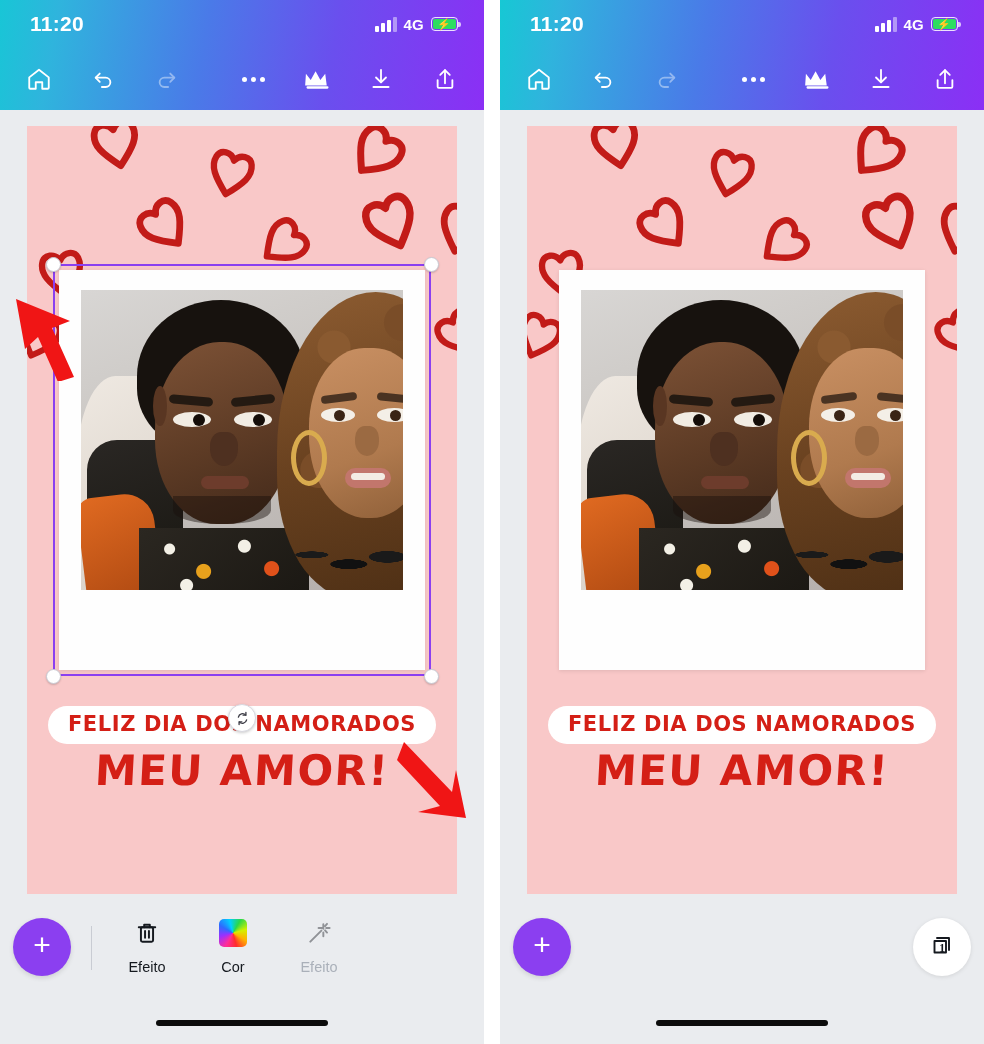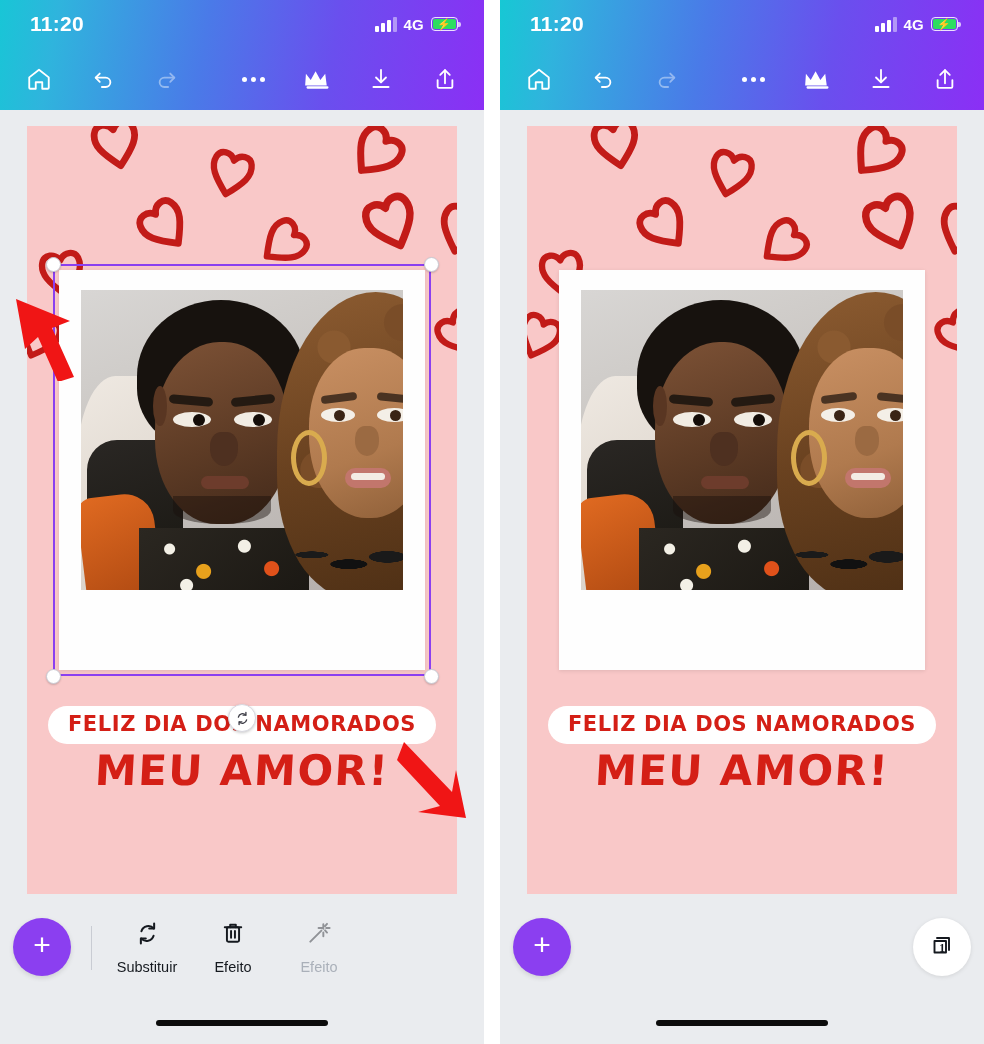--- a/index.html
+++ b/index.html
@@ -355,45 +355,40 @@
     </div>
 
     <div class="bottombar">
       <div class="bb-row">
         <div class="fab">
           <span class="fab-plus">+</span>
         </div>
         <div class="divider"></div>
         <div class="actions">
 
-          <div class="action">
-            <span class="ic">
-              <svg width="27" height="27" viewBox="0 0 24 24" fill="none" stroke="#15191f" stroke-width="1.8" stroke-linecap="round" stroke-linejoin="round">
-                  <path d="M17.6 7.6A6.4 6.4 0 0 0 6.6 10"></path>
-                  <path d="M6.4 16.4A6.4 6.4 0 0 0 17.4 14"></path>
-                  <path d="M17.9 3.2v4.4h-4.4"></path>
-                  <path d="M6.1 20.8v-4.4h4.4"></path>
-                </svg>
-            </span>
-            <span class="lb">Substituir</span>
-          </div>
 
           <div class="action">
             <span class="ic">
               <svg width="26" height="26" viewBox="0 0 24 24" fill="none" stroke="#15191f" stroke-width="1.8" stroke-linecap="round" stroke-linejoin="round">
                   <path d="M4.4 6.6h15.2"></path>
                   <path d="M9.4 6.6V4.4h5.2v2.2"></path>
                   <rect x="6.4" y="6.6" width="11.2" height="13.4" rx="1.4"></rect>
                   <path d="M10.2 10.2v6.2M13.8 10.2v6.2"></path>
                 </svg>
             </span>
             <span class="lb">Efeito</span>
           </div>
 
 
+          <div class="action">
+            <span class="ic">
+                <span class="cor-sw"></span>
+              </span>
+            <span class="lb">Cor</span>
+          </div>
 
           <div class="action disabled">
             <span class="ic">
               <svg width="26" height="26" viewBox="0 0 24 24" fill="none" stroke="#15191f" stroke-width="1.8" stroke-linecap="round">
                   <path d="M4 20 14.2 9.8"></path>
                   <path d="M16 4v4M16 11.6v3.4M11.6 7.4h3.6M18.6 7.4h3.2M19.4 3.6 17.6 5.6M19.4 11.6l-1.8-2"></path>
                 </svg>
             </span>
             <span class="lb">Efeito</span>
           </div>

